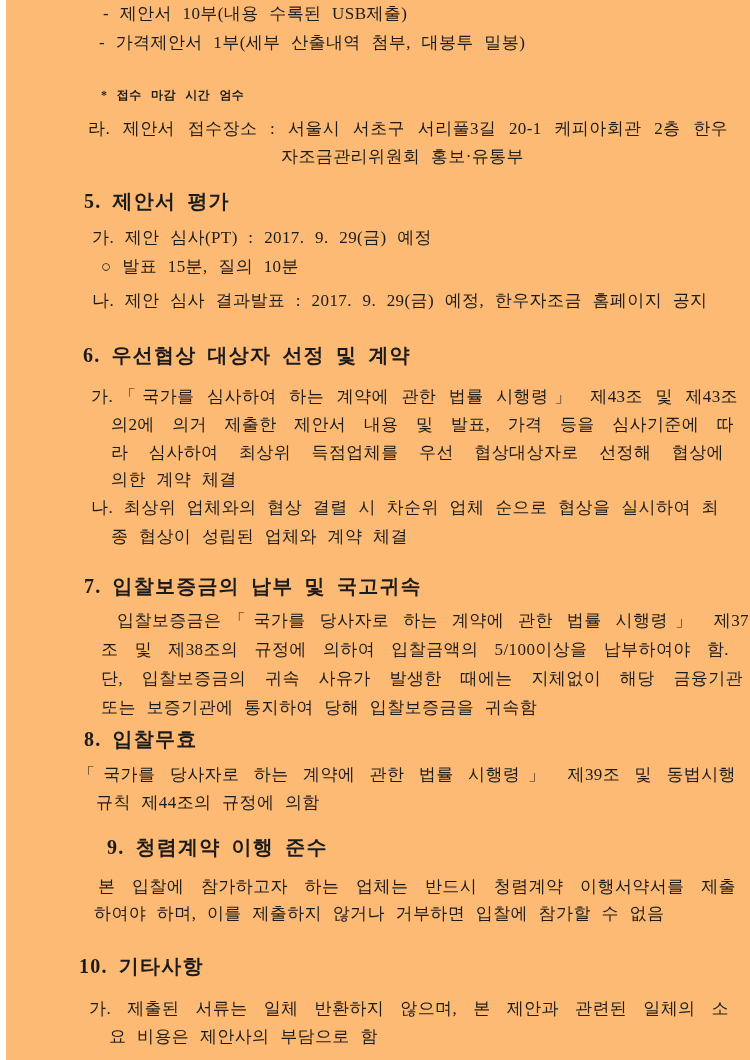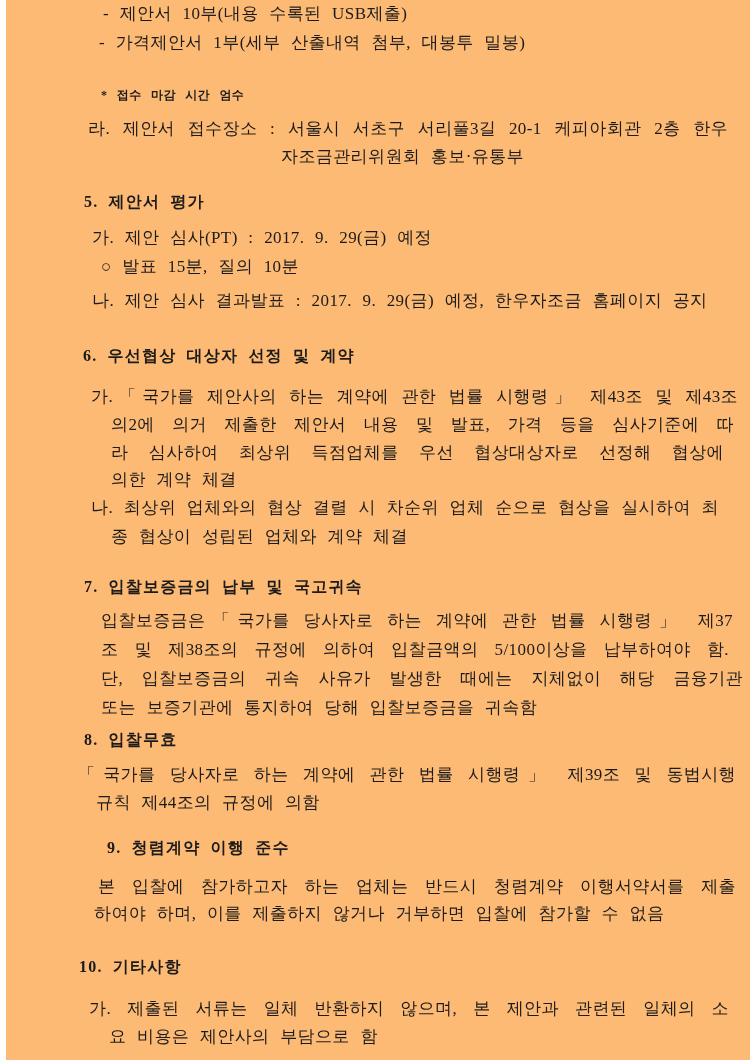--- a/index.html
+++ b/index.html
@@ -31,21 +31,21 @@
     color: #1b1b1b;
   }
   .jst {
     white-space: normal;
     text-align: justify;
     text-align-last: justify;
     word-spacing: 2px;
   }
   .hd {
     font-weight: bold;
-    font-size: 16px;
+    font-size: 20px;
     letter-spacing: 1.2px;
     word-spacing: 5px;
   }
   .b { font-weight: bold; }
   .bu {
     font-weight: bold;
     text-decoration: underline;
     text-decoration-thickness: 1.5px;
     text-underline-offset: 3px;
   }
@@ -63,29 +63,29 @@
 
   <div class="ln jst" style="left:82px; top:118px; width:640px;">라. 제안서 접수장소 : 서울시 서초구 서리풀3길 20-1 케피아회관 2층 한우</div>
   <div class="ln" style="left:275px; top:146px;">자조금관리위원회 홍보·유통부</div>
 
   <div class="ln hd" style="left:78px; top:191px;">5. 제안서 평가</div>
   <div class="ln" style="left:86px; top:227px;">가. 제안 심사(PT) : 2017. 9. 29(금) 예정</div>
   <div class="ln" style="left:95px; top:256px;">○ 발표 15분, 질의 10분</div>
   <div class="ln" style="left:86px; top:290px;">나. 제안 심사 결과발표 : 2017. 9. 29(금) 예정, 한우자조금 홈페이지 공지</div>
 
   <div class="ln hd" style="left:77px; top:345px;">6. 우선협상 대상자 선정 및 계약</div>
-  <div class="ln jst" style="left:85px; top:386px; width:647px;">가.「국가를 제안사의 하는 계약에 관한 법률 시행령」 제43조 및 제43조</div>
+  <div class="ln jst" style="left:85px; top:386px; width:647px;">가.「국가를 심사하여 하는 계약에 관한 법률 시행령」 제43조 및 제43조</div>
   <div class="ln jst" style="left:105px; top:414px; width:623px;">의2에 의거 제출한 제안서 내용 및 발표, 가격 등을 심사기준에 따</div>
   <div class="ln jst" style="left:105px; top:442px; width:613px;">라 심사하여 최상위 득점업체를 우선 협상대상자로 선정해 협상에</div>
   <div class="ln" style="left:105px; top:469px;">의한 계약 체결</div>
   <div class="ln jst" style="left:85px; top:497px; width:628px;">나. 최상위 업체와의 협상 결렬 시 차순위 업체 순으로 협상을 실시하여 최</div>
   <div class="ln" style="left:105px; top:526px;">종 협상이 성립된 업체와 계약 체결</div>
 
   <div class="ln hd" style="left:78px; top:576px;">7. 입찰보증금의 납부 및 국고귀속</div>
-  <div class="ln jst" style="left:95px; top:610px; width:632px;">입찰보증금은「국가를 당사자로 하는 계약에 관한 법률 시행령」 제37</div>
+  <div class="ln jst" style="left:111px; top:610px; width:632px;">입찰보증금은「국가를 당사자로 하는 계약에 관한 법률 시행령」 제37</div>
   <div class="ln jst" style="left:95px; top:639px; width:628px;">조 및 제38조의 규정에 의하여 입찰금액의 5/100이상을 납부하여야 함.</div>
   <div class="ln jst" style="left:95px; top:668px; width:642px;">단, 입찰보증금의 귀속 사유가 발생한 때에는 지체없이 해당 금융기관</div>
   <div class="ln" style="left:95px; top:697px;">또는 보증기관에 통지하여 당해 입찰보증금을 귀속함</div>
 
   <div class="ln hd" style="left:78px; top:729px;">8. 입찰무효</div>
   <div class="ln jst" style="left:72px; top:764px; width:658px;">「국가를 당사자로 하는 계약에 관한 법률 시행령」 제39조 및 동법시행</div>
   <div class="ln" style="left:90px; top:792px;">규칙 제44조의 규정에 의함</div>
 
   <div class="ln hd" style="left:101px; top:837px;">9. 청렴계약 이행 준수</div>
   <div class="ln jst" style="left:92px; top:876px; width:638px;">본 입찰에 참가하고자 하는 업체는 반드시 청렴계약 이행서약서를 제출</div>

